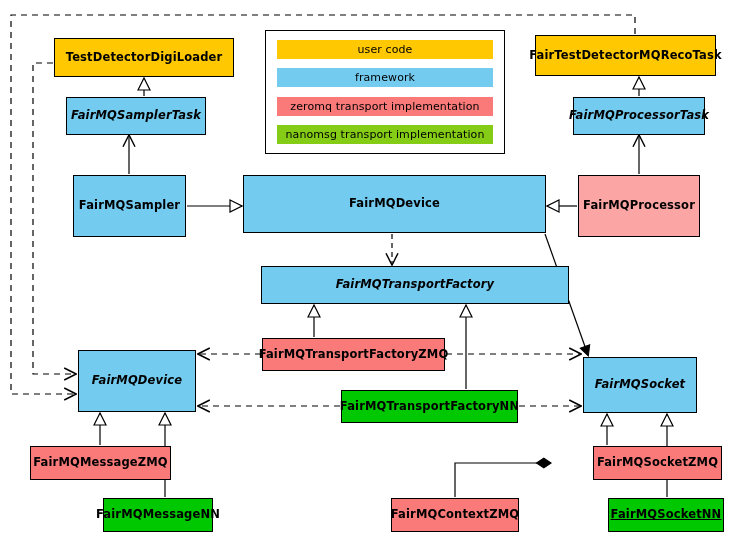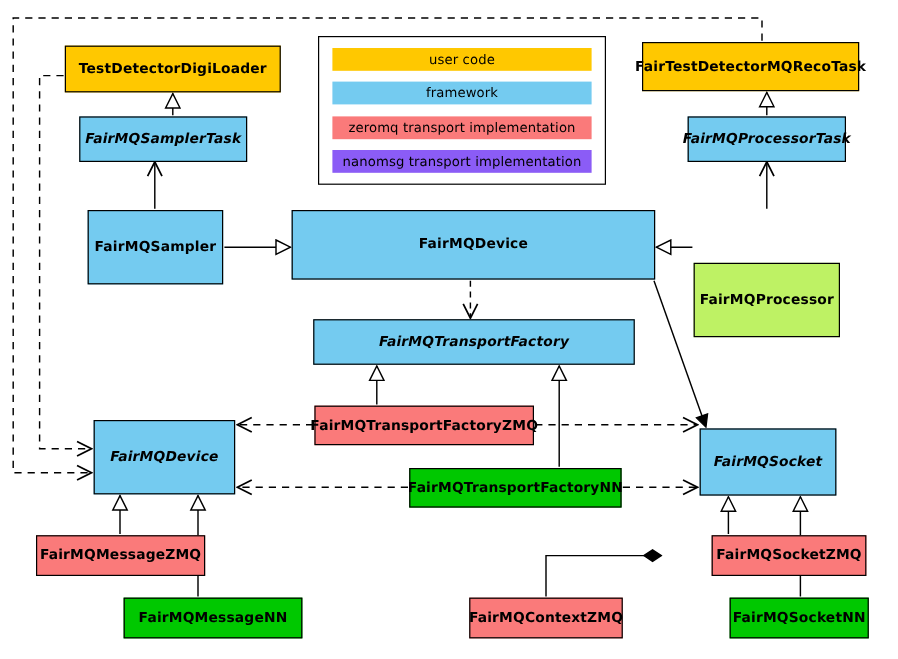--- a/index.html
+++ b/index.html
@@ -139,36 +139,36 @@
   <div id="legend">
     <div class="legend-row c-user" style="background: rgb(255, 200, 0);">
       <span>user code</span>
     </div>
     <div class="legend-row c-framework" style="background: rgb(116, 203, 240);">
       <span>framework</span>
     </div>
     <div class="legend-row c-zeromq" style="background: rgb(250, 122, 122);">
       <span>zeromq transport implementation</span>
     </div>
-    <div class="legend-row c-nanomsg" style="background: #8b5cf6;">
+    <div class="legend-row c-nanomsg" style="background: #84cc16;">
       <span>nanomsg transport implementation</span>
     </div>
   </div>
 
   <div class="node" style="left: 54px; top: 38px; width: 180px; height: 39px; background: rgb(255, 200, 0);">TestDetectorDigiLoader</div>
   <div class="node" style="left: 535px; top: 35px; width: 181px; height: 41px; background: rgb(255, 200, 0);">FairTestDetectorMQRecoTask</div>
   <div class="node abstract" style="left: 66px; top: 97px; width: 140px; height: 38px; background: rgb(116, 203, 240);">FairMQSamplerTask</div>
   <div class="node abstract" style="left: 573px; top: 97px; width: 132px; height: 38px; background: rgb(116, 203, 240);">FairMQProcessorTask</div>
   <div class="node" style="left: 73px; top: 175px; width: 113px; height: 62px; background: rgb(116, 203, 240);">FairMQSampler</div>
   <div class="node" style="left: 243px; top: 175px; width: 303px; height: 58px; background: rgb(116, 203, 240);">FairMQDevice</div>
-  <div class="node" style="left: 578px; top: 175px; width: 122px; height: 62px; background: #bef264; margin-top: 44px;">FairMQProcessor</div>
-  <div class="node abstract" style="left: 261px; top: 266px; width: 268px; height: 38px; background: rgb(116, 203, 240);">FairMQTransportFactory</div>
+  <div class="node" style="left: 578px; top: 175px; width: 122px; height: 62px; background: #fca5a5;">FairMQProcessor</div>
+  <div class="node abstract" style="left: 261px; top: 266px; width: 308px; height: 38px; background: rgb(116, 203, 240);">FairMQTransportFactory</div>
   <div class="node" style="left: 262px; top: 338px; width: 183px; height: 33px; background: rgb(250, 122, 122);">FairMQTransportFactoryZMQ</div>
   <div class="node" style="left: 341px; top: 390px; width: 177px; height: 33px; background: rgb(0, 200, 0);">FairMQTransportFactoryNN</div>
   <div class="node abstract" style="left: 78px; top: 350px; width: 118px; height: 62px; background: rgb(116, 203, 240);">FairMQDevice</div>
   <div class="node abstract" style="left: 583px; top: 357px; width: 114px; height: 56px; background: rgb(116, 203, 240);">FairMQSocket</div>
   <div class="node" style="left: 30px; top: 446px; width: 141px; height: 34px; background: rgb(250, 122, 122);">FairMQMessageZMQ</div>
-  <div class="node" style="left: 103px; top: 498px; width: 149px; height: 34px; background: rgb(0, 200, 0);">FairMQMessageNN</div>
+  <div class="node" style="left: 103px; top: 498px; width: 110px; height: 34px; background: rgb(0, 200, 0);">FairMQMessageNN</div>
   <div class="node" style="left: 552px; top: 446px; width: 129px; height: 34px; background: rgb(250, 122, 122); margin-left: 41px;">FairMQSocketZMQ</div>
   <div class="node" style="left: 391px; top: 498px; width: 128px; height: 34px; background: rgb(250, 122, 122);">FairMQContextZMQ</div>
-  <div class="node" style="left: 608px; top: 498px; width: 116px; height: 34px; background: rgb(0, 200, 0);">FairMQSocketNN</div>
+  <div class="node" style="left: 608px; top: 498px; width: 116px; height: 34px; background: rgb(0, 200, 0); text-decoration: underline;">FairMQSocketNN</div>
 
 </div>
 
 </body></html>

